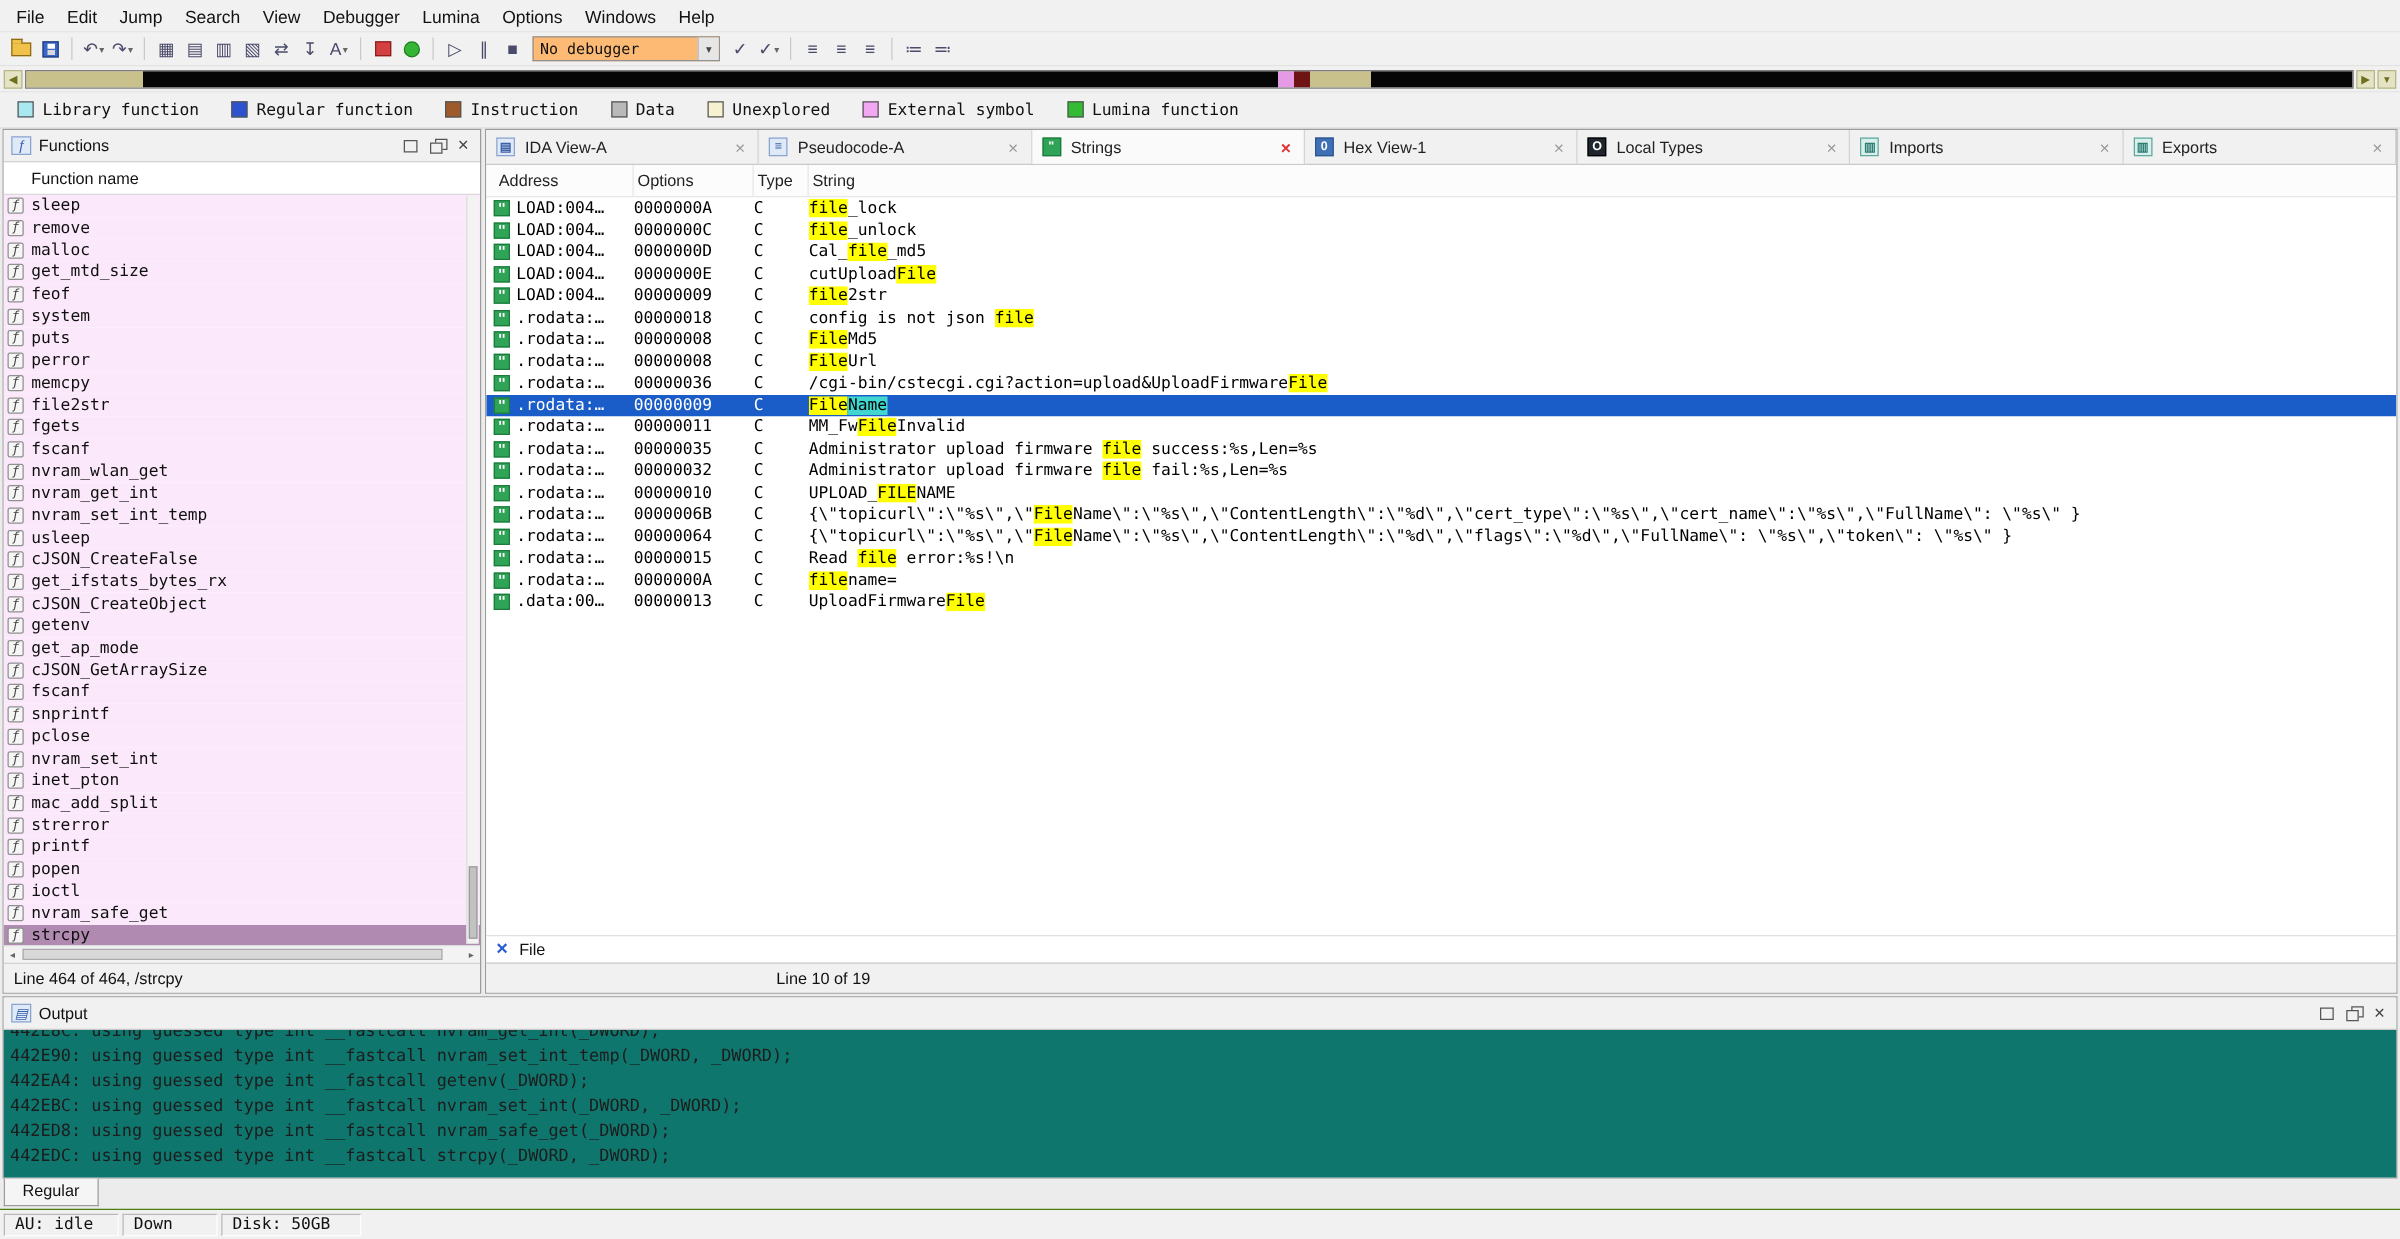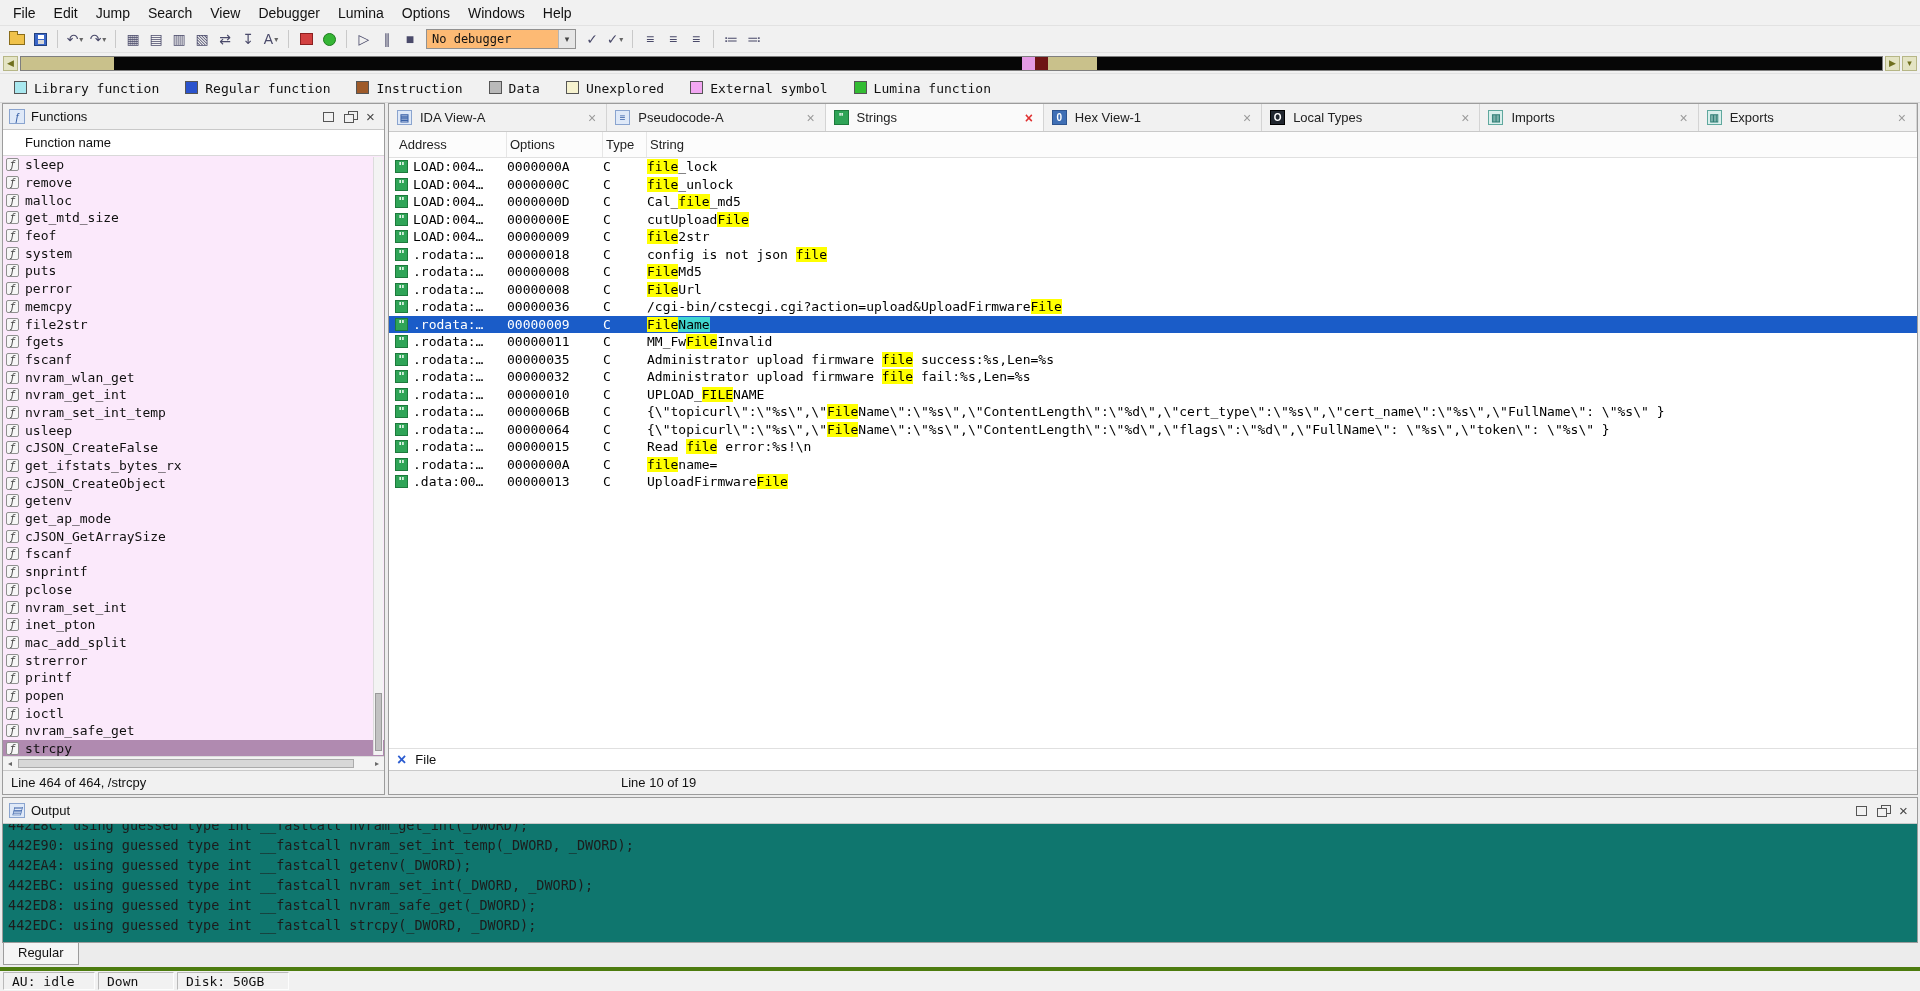--- a/index.html
+++ b/index.html
@@ -134,21 +134,21 @@
   .out-lines { margin-top:-9px; }
   .out-line { height:20px; line-height:20px; font-family:"DejaVu Sans Mono", monospace;
     font-size:13.5px; color:#1c1c1c; white-space:pre; }
 
   .python-bar { position:absolute; top:943px; left:0; width:100%; height:24px; background:#ececec;
     display:flex; align-items:stretch; padding-left:3px; }
   .python-tab { padding:2px 14px 3px; background:#f5f5f5; border:1px solid #9c9c9c; border-top:none;
     font-size:13px; color:#111; height:22px; }
 
   .statusbar { position:absolute; top:967px; left:0; width:100%; height:24px; background:#f1f1f1;
-    border-top:4px solid #4d7c0f; display:flex; align-items:center; padding:2px 3px; gap:3px;
+    border-top:1px solid #4d7c0f; display:flex; align-items:center; padding:2px 3px; gap:3px;
     font-family:"DejaVu Sans Mono", monospace; font-size:13px; color:#111; }
   .sb-seg { height:18px; display:flex; align-items:center; padding:0 8px;
     border:1px solid; border-color:#b9b9b9 #fdfdfd #fdfdfd #b9b9b9; }
   .sb-0 { width:92px; } .sb-1 { width:76px; } .sb-2 { width:112px;text-align:center; }
 </style>
 </head>
 <body>
 
 <div class="menubar">
     <div class="menu-item">File</div>

